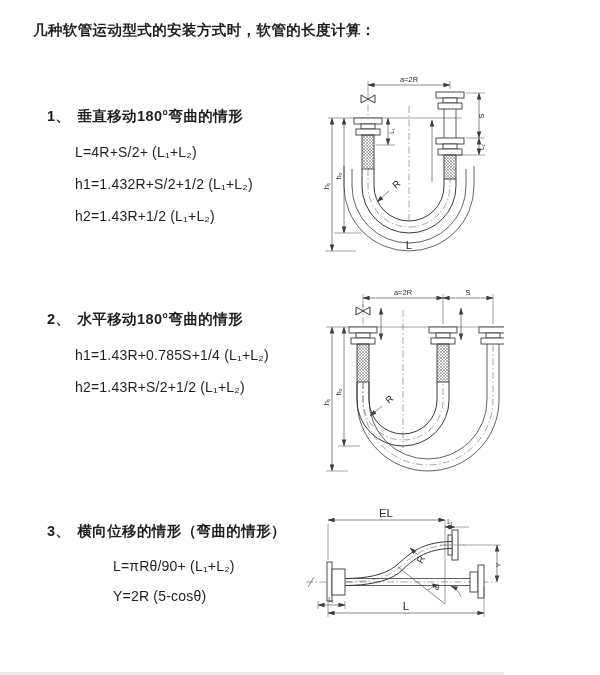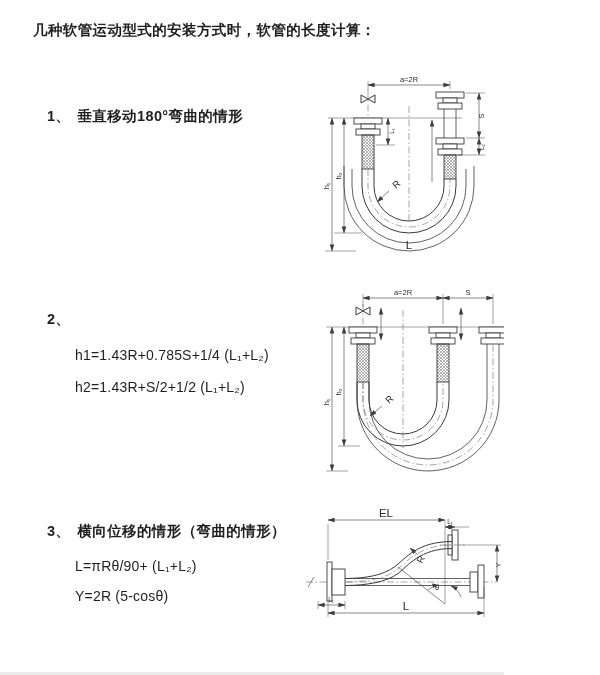--- a/index.html
+++ b/index.html
@@ -6,21 +6,21 @@
   .page{
     width:504px;height:675px;position:relative;background:#ffffff;
     font-family:"Liberation Sans","DejaVu Sans",sans-serif;color:#1f1f1f;overflow:hidden;
   }
   .title{position:absolute;left:33px;top:21px;font-size:14.5px;font-weight:600;letter-spacing:.4px;}
   .sec{position:absolute;left:47px;}
   .sec-head{font-size:14.5px;font-weight:600;letter-spacing:.4px;display:flex;}
   .sec-head .num{margin-right:7px;}
   .formulas{margin:10px 0 0 28px;}
   .formula{font-size:14px;height:32px;display:flex;align-items:center;letter-spacing:.2px;font-weight:500;}
-  .sec3 .formula{height:30px;}
+  .sec3 .formula{height:30px;margin-left:38px;}
   svg.diagram{position:absolute;}
   #d1{left:310px;top:68px;} #d2{left:312px;top:280px;} #d3{left:298px;top:498px;}
   .tl{fill:none;stroke:#3a3a3a;stroke-width:1;}
   .tl2{stroke-width:.8;}
   .cl{fill:none;stroke:#6a6a6a;stroke-width:.6;stroke-dasharray:7 2.5 1.5 2.5;}
   .dim{fill:none;stroke:#474747;stroke-width:.65;}
   .thin{stroke-width:.5;}
   .flange{fill:#ffffff;stroke:#3a3a3a;stroke-width:.9;}
   .hatchr{fill:url(#braid);stroke:#3a3a3a;stroke-width:.9;}
   text{fill:#2b2b2b;font-family:"Liberation Sans","DejaVu Sans",sans-serif;font-size:7.5px;}
@@ -45,25 +45,31 @@
     </defs>
   </svg>
 
   <div class="title">几种软管运动型式的安装方式时，软管的长度计算：</div>
 
   <section class="sec" style="top:107px">
     <div class="sec-head">
       <span class="num">1、</span>
       <span>垂直移动180°弯曲的情形</span>
     </div>
+    <div class="formulas">
+      <div class="formula">L=4R+S/2+ (L₁+L₂)</div>
+      <div class="formula">h1=1.432R+S/2+1/2 (L₁+L₂)</div>
+      <div class="formula">h2=1.43R+1/2 (L₁+L₂)</div>
+    </div>
   </section>
 
   <section class="sec" style="top:310px">
     <div class="sec-head">
       <span class="num">2、</span>
+      <span>水平移动180°弯曲的情形</span>
     </div>
     <div class="formulas">
       <div class="formula">h1=1.43R+0.785S+1/4 (L₁+L₂)</div>
       <div class="formula">h2=1.43R+S/2+1/2 (L₁+L₂)</div>
     </div>
   </section>
 
   <section class="sec sec3" style="top:522px">
     <div class="sec-head">
       <span class="num">3、</span>

